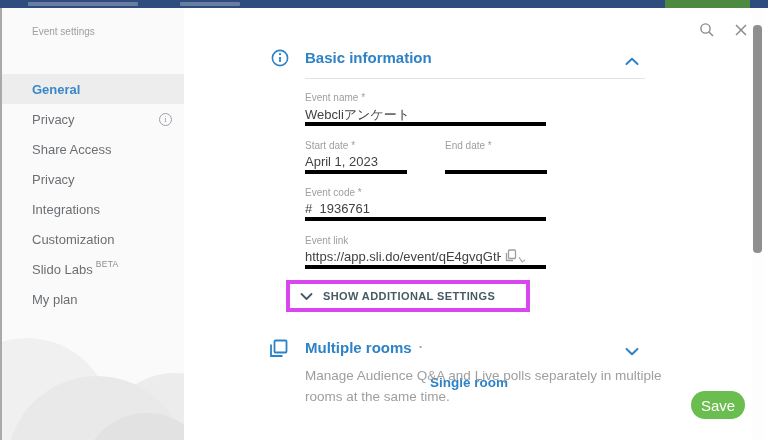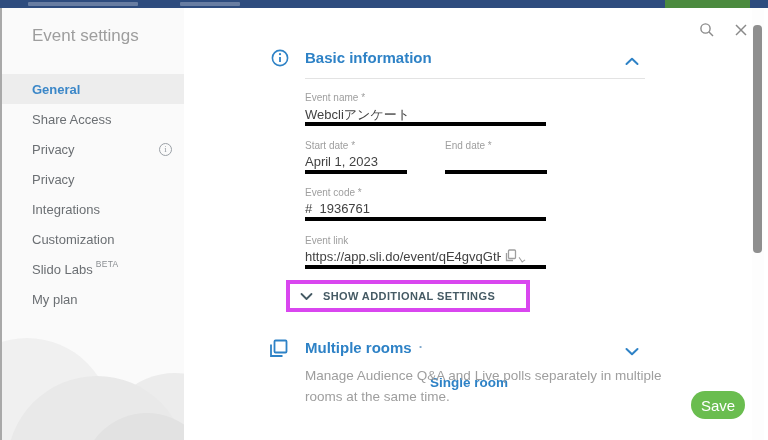--- a/index.html
+++ b/index.html
@@ -9,21 +9,21 @@
 
   
   .topbar { position:absolute; left:0; top:0; width:768px; height:8px; background:#2e4c7e; }
   .topbar-frag { position:absolute; top:2px; height:4px; background:rgba(255,255,255,0.28); border-radius:1px; }
   .frag1 { left:28px; width:110px; }
   .frag2 { left:180px; width:60px; }
   .topbar-green { position:absolute; left:665px; top:0; width:85px; height:8px; background:#4b8a3f; }
 
   
   .sidebar { position:absolute; left:0; top:8px; width:184px; height:432px; background:#fafafa; overflow:hidden; border-left:2px solid #a9a9a9; }
-  .sidebar-title { position:absolute; left:30px; top:18px; font-size:17px; color:#9e9e9e; }
+  .sidebar-title { position:absolute; left:30px; top:18px; font-size:10px; color:#9e9e9e; }
   .nav { position:absolute; left:0; top:66px; width:184px; }
   .nav-item { position:relative; height:30px; display:flex; align-items:center; padding:0 14px 0 30px; font-size:13px; color:#6b6f73; cursor:pointer; }
   .nav-item.active { background:#ededed; color:#3b87c8; font-weight:bold; }
   .nav-badge { font-size:8.5px; color:#8a8e92; margin-left:3px; align-self:flex-start; margin-top:5px; letter-spacing:.3px; }
   .nav-info { margin-left:auto; width:13px; height:13px; border:1px solid #9aa0a6; border-radius:50%; color:#9aa0a6; font-size:9px; line-height:11px; text-align:center; font-family:"Liberation Serif",serif; }
   .cloud { position:absolute; border-radius:50%; }
   .cloud1 { left:-60px; top:330px; width:170px; height:170px; background:#f0f0f0; }
   .cloud2 { left:5px; top:368px; width:180px; height:180px; background:#e9e9e9; }
   .cloud3 { left:98px; top:365px; width:150px; height:150px; background:#ececec; }
   .cloud4 { left:80px; top:405px; width:130px; height:130px; background:#e2e2e2; }
@@ -87,25 +87,25 @@
     <div class="cloud cloud1"></div>
     <div class="cloud cloud3"></div>
     <div class="cloud cloud2"></div>
     <div class="cloud cloud4"></div>
     <div class="sidebar-title">Event settings</div>
     <div class="nav">
       <div class="nav-item active">
         <span>General</span>
       </div>
       <div class="nav-item">
-        <span>Share Access</span>
-      </div>
-      <div class="nav-item">
         <span>Privacy</span>
         <span class="nav-info">i</span>
+      </div>
+      <div class="nav-item">
+        <span>Share Access</span>
       </div>
       <div class="nav-item">
         <span>Privacy</span>
       </div>
       <div class="nav-item">
         <span>Integrations</span>
       </div>
       <div class="nav-item">
         <span>Customization</span>
       </div>

